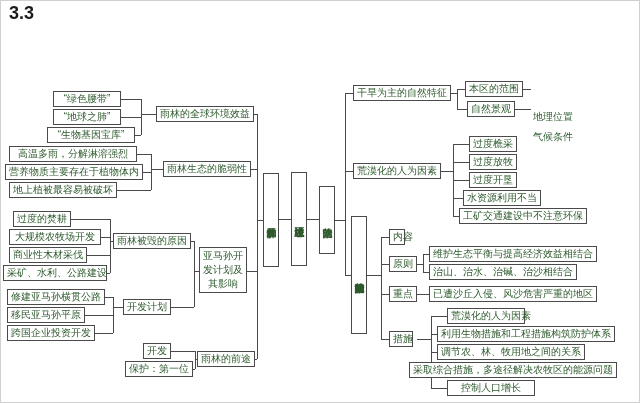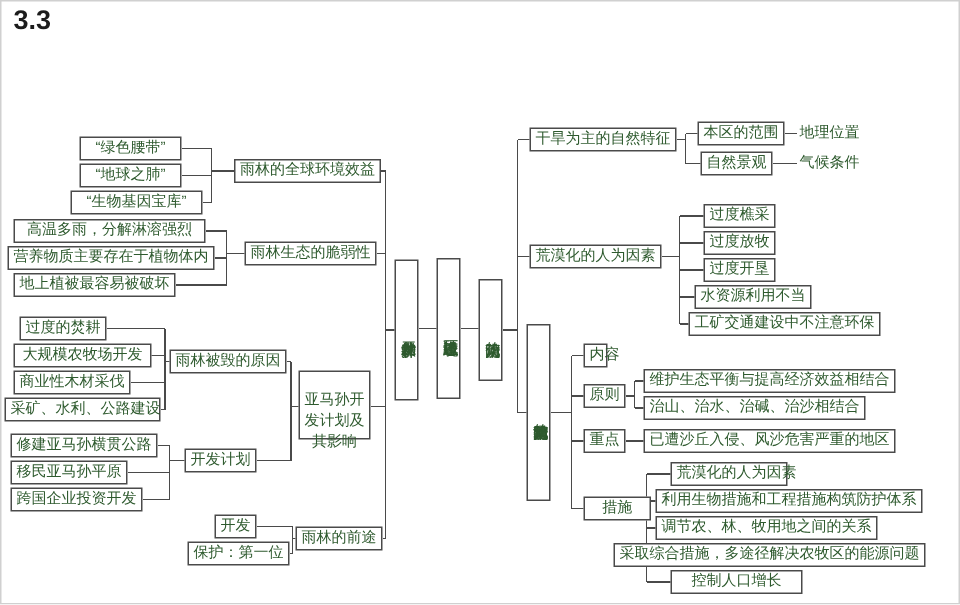--- a/index.html
+++ b/index.html
@@ -4,25 +4,25 @@
 <style>
   html,body{margin:0;padding:0;background:#fff;}
   .stage{position:relative;width:640px;height:403px;box-sizing:border-box;
          background:var(--background,#ffffff);border:1px solid #d0d0d0;overflow:hidden;
          font-family:"Liberation Sans","DejaVu Sans",sans-serif;}
   .title{position:absolute;left:8px;top:2px;z-index:2;font-size:18px;font-weight:bold;color:#1c1c1c;}
   svg.lines{position:absolute;left:0;top:0;z-index:0;}
   .nb{position:absolute;z-index:1;box-sizing:border-box;height:16px;
       border:1px solid var(--border,#4a4a4a);background:#fff;color:var(--text,#2e5a2e);
       font-size:10px;line-height:14px;text-align:center;white-space:nowrap;padding:0 3px;}
-  .nb.wrap{white-space:normal;height:auto;line-height:14px;padding:12px 3px;}
+  .nb.wrap{white-space:normal;height:auto;line-height:14px;padding:1px 3px;}
   .nb.vert{writing-mode:vertical-rl;text-orientation:upright;height:auto;
            display:flex;align-items:center;justify-content:center;
            line-height:14px;padding:2px 0;}
-  .nt{position:absolute;z-index:1;color:var(--text,#2e5a2e);font-size:10px;line-height:14px;white-space:nowrap;}
+  .nt{position:absolute;z-index:1;color:var(--text,#2e5a2e);font-size:10px;line-height:14px;white-space:nowrap;margin-top:28px;}
 </style>
 </head>
 <body>
 
 <div class="stage">
   <div class="title">3.3</div>
 
   <svg class="lines" width="640" height="403" viewBox="0 0 640 403">
     <path fill="none" stroke-width="1" shape-rendering="crispEdges" style="stroke:var(--line,#4a4a4a)" d="
       M120 98H140 M120 116H140 M134 134H140 M140 98V134 M140 113H155
@@ -87,19 +87,19 @@
   <div class="nb" style="left:458px;top:207px;width:128px">工矿交通建设中不注意环保</div>
 
   <div class="nb vert" style="left:350px;top:215px;width:16px;height:118px">荒漠化防治的对策和措施</div>
 
   <div class="nb" style="left:388px;top:228px;width:16px">内容</div>
   <div class="nb" style="left:388px;top:255px;width:28px">原则</div>
   <div class="nb" style="left:428px;top:245px;width:168px">维护生态平衡与提高经济效益相结合</div>
   <div class="nb" style="left:428px;top:263px;width:148px">治山、治水、治碱、治沙相结合</div>
   <div class="nb" style="left:388px;top:285px;width:28px">重点</div>
   <div class="nb" style="left:428px;top:285px;width:168px">已遭沙丘入侵、风沙危害严重的地区</div>
-  <div class="nb" style="left:388px;top:330px;width:45px">措施</div>
+  <div class="nb" style="left:388px;top:330px;width:24px">措施</div>
   <div class="nb" style="left:446px;top:307px;width:78px">荒漠化的人为因素</div>
   <div class="nb" style="left:436px;top:325px;width:178px">利用生物措施和工程措施构筑防护体系</div>
   <div class="nb" style="left:436px;top:343px;width:148px">调节农、林、牧用地之间的关系</div>
   <div class="nb" style="left:408px;top:361px;width:208px">采取综合措施，多途径解决农牧区的能源问题</div>
   <div class="nb" style="left:446px;top:379px;width:88px">控制人口增长</div>
 </div>
 
 </body></html>

